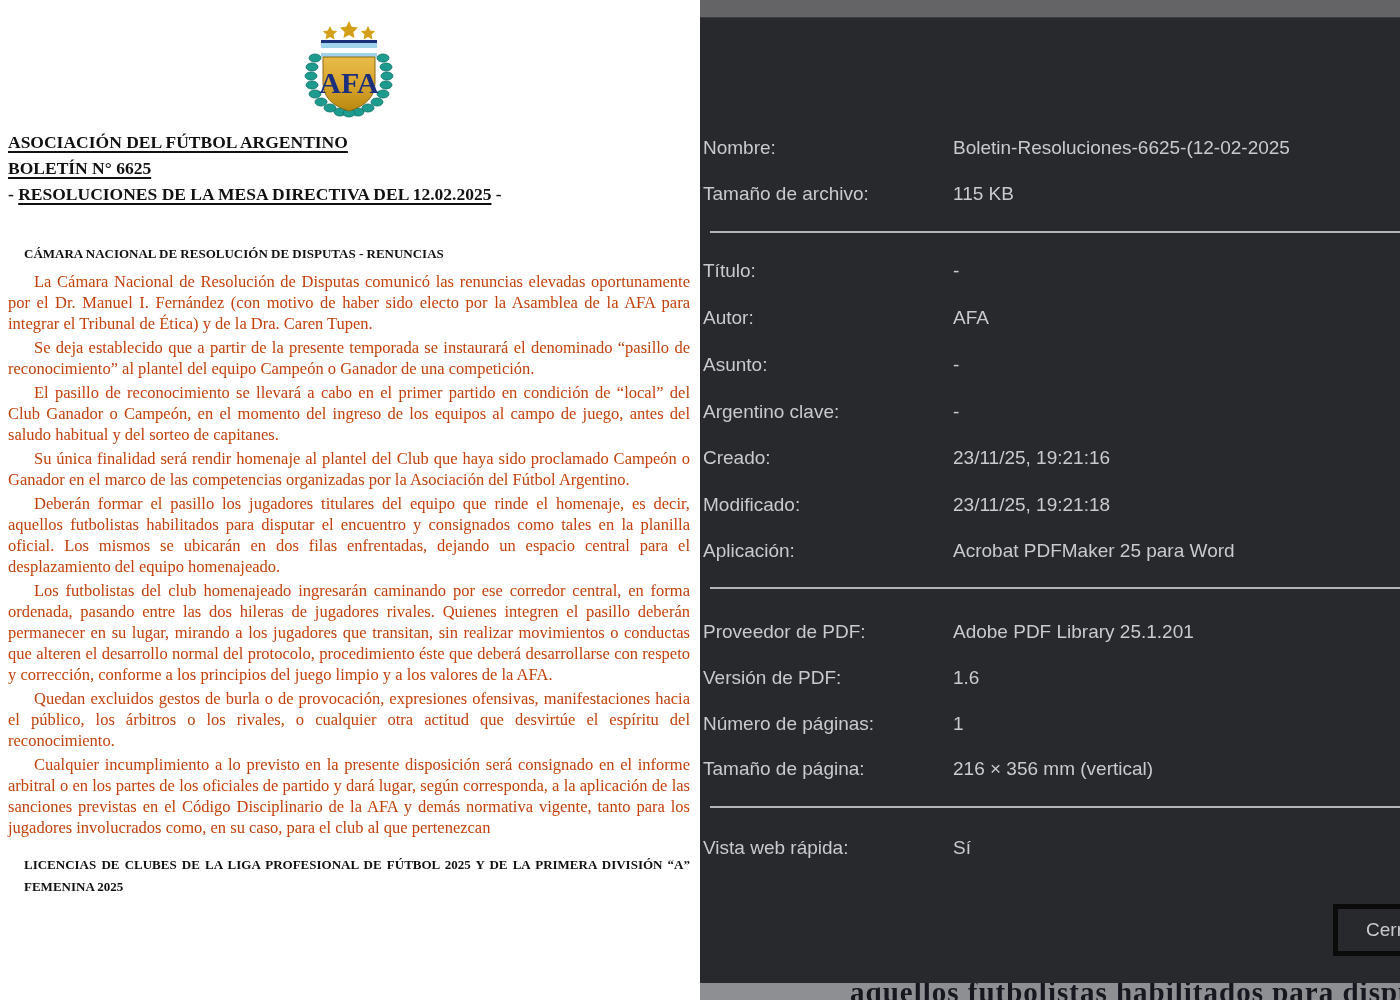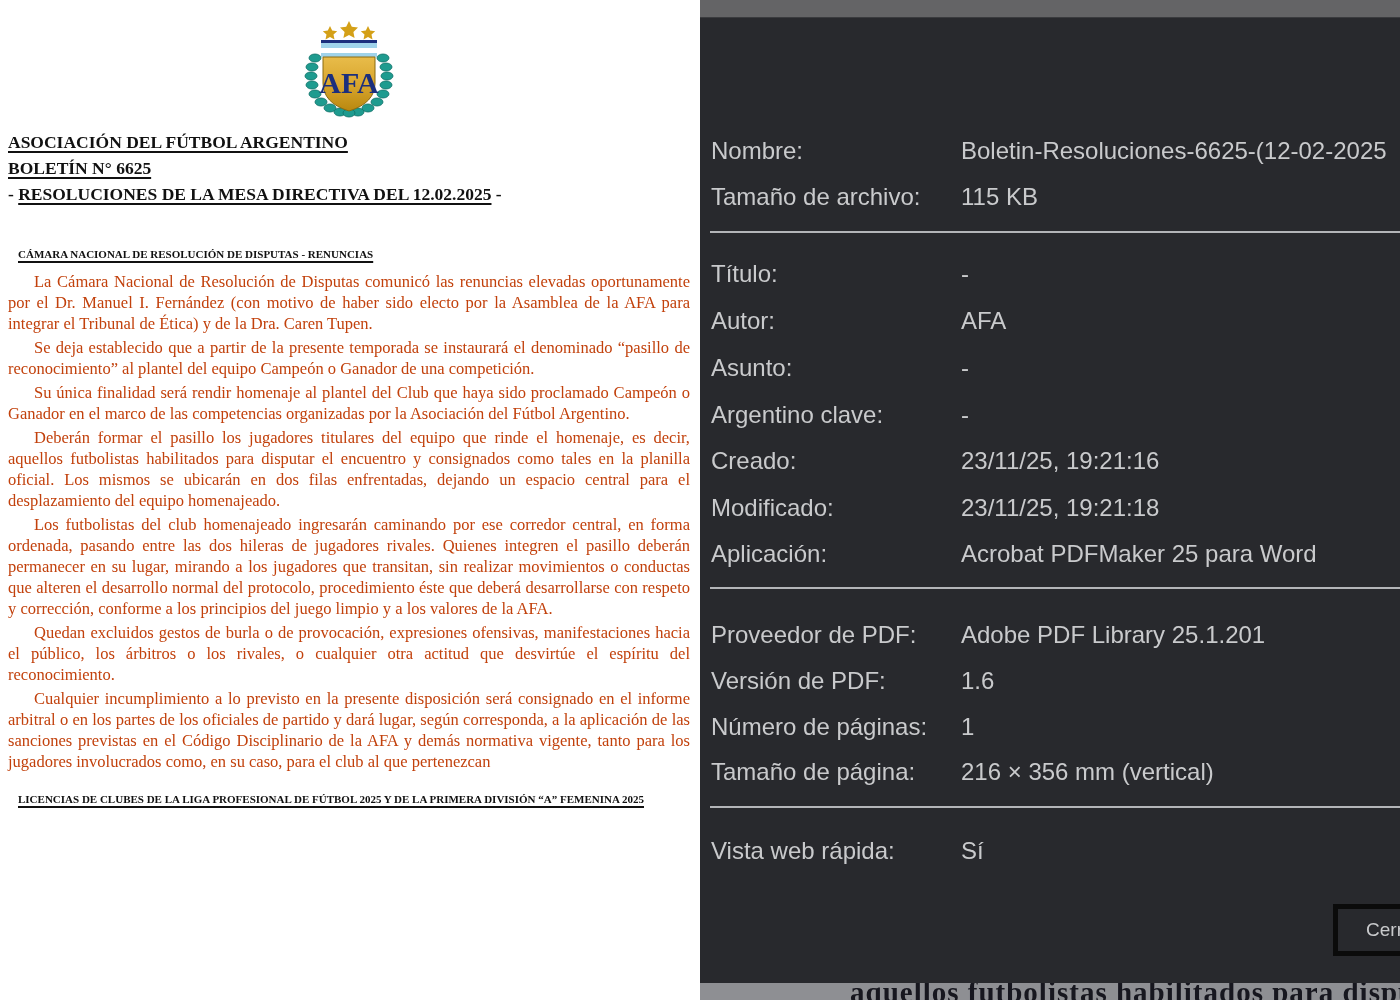--- a/index.html
+++ b/index.html
@@ -13,23 +13,23 @@
   #doc-pane {
     position:absolute; left:0; top:0; width:700px; height:1000px;
     background:#ffffff; color:#111111; overflow:hidden;
   }
   #doc-inner { padding:0 10px 0 8px; }
   #logo-wrap { text-align:center; margin-top:18px; height:100px; }
   .doc-center { text-align:left; font-weight:bold; font-size:17.5px; margin:5px 0 0 0; }
   .u { text-decoration:underline; text-decoration-thickness:1.5px; text-underline-offset:3px; }
   #doc-line1 { margin-top:14px; }
   .doc-h {
-    font-weight:bold; font-size:11px; text-decoration:underline;
+    font-weight:bold; font-size:13px; 
     text-decoration-thickness:1.5px; text-underline-offset:3px;
-    margin:38px 0 6px 10px; text-align:justify; line-height:22px;
+    margin:38px 0 6px 16px; text-align:justify; line-height:22px;
   }
   #sec1-h { margin-top:38px; }
   #sec2-h { margin-top:39px; }
   #sec3-h { margin-top:16px; }
   .doc-p {
     font-size:16.5px; line-height:21px; text-align:justify;
     text-indent:26px; margin:3px 0; color:#c2410c;
   }
 
   
@@ -39,21 +39,21 @@
     font-family:"Liberation Sans", sans-serif; color:#c9cacc;
   }
   #dialog-topbar {
     position:absolute; left:0; top:0; width:700px; height:17px;
     background:#646466; border-bottom:1px solid #3a3b3e;
   }
   #dialog-title {
     position:absolute; left:12px; top:60px; font-size:21.5px;
     letter-spacing:0.2px; color:#cfd0d2;
   }
-  .drow { position:absolute; left:11px; width:687px; height:22px; font-size:24px; white-space:nowrap; }
+  .drow { position:absolute; left:3px; width:687px; height:22px; font-size:19px; white-space:nowrap; }
   .drow .lbl { position:absolute; left:0; top:0; }
   .drow .val { position:absolute; left:250px; top:0;text-align:center; }
   .ddiv {
     position:absolute; left:10px; width:690px; height:2px; background:#b3b5b8;
   }
   #close-button-frame {
     position:absolute; left:633px; top:904px; width:120px; height:52px;
     border:5px solid #0b0b0b; box-sizing:border-box; background:#28292d;
     display:flex; align-items:center; justify-content:center;
   }
@@ -130,20 +130,21 @@
       </div>
 
       <div class="doc-center u" id="doc-line1">ASOCIACIÓN DEL FÚTBOL ARGENTINO</div>
       <div class="doc-center u">BOLETÍN N° 6625</div>
       <div class="doc-center"><span>- </span><span class="u">RESOLUCIONES DE LA MESA DIRECTIVA DEL 12.02.2025</span><span> -</span></div>
 
       <div class="doc-h" id="sec1-h">CÁMARA NACIONAL DE RESOLUCIÓN DE DISPUTAS - RENUNCIAS</div>
       <p class="doc-p">La Cámara Nacional de Resolución de Disputas comunicó las renuncias elevadas oportunamente por el Dr. Manuel I. Fernández (con motivo de haber sido electo por la Asamblea de la AFA para integrar el Tribunal de Ética) y de la Dra. Caren Tupen.</p>
 
       <p class="doc-p">Se deja establecido que a partir de la presente temporada se instaurará el denominado “pasillo de reconocimiento” al plantel del equipo Campeón o Ganador de una competición.</p>
+      <p class="doc-p">El pasillo de reconocimiento se llevará a cabo en el primer partido en condición de “local” del Club Ganador o Campeón, en el momento del ingreso de los equipos al campo de juego, antes del saludo habitual y del sorteo de capitanes.</p>
       <p class="doc-p">Su única finalidad será rendir homenaje al plantel del Club que haya sido proclamado Campeón o Ganador en el marco de las competencias organizadas por la Asociación del Fútbol Argentino.</p>
       <p class="doc-p">Deberán formar el pasillo los jugadores titulares del equipo que rinde el homenaje, es decir, aquellos futbolistas habilitados para disputar el encuentro y consignados como tales en la planilla oficial. Los mismos se ubicarán en dos filas enfrentadas, dejando un espacio central para el desplazamiento del equipo homenajeado.</p>
       <p class="doc-p">Los futbolistas del club homenajeado ingresarán caminando por ese corredor central, en forma ordenada, pasando entre las dos hileras de jugadores rivales. Quienes integren el pasillo deberán permanecer en su lugar, mirando a los jugadores que transitan, sin realizar movimientos o conductas que alteren el desarrollo normal del protocolo, procedimiento éste que deberá desarrollarse con respeto y corrección, conforme a los principios del juego limpio y a los valores de la AFA.</p>
       <p class="doc-p">Quedan excluidos gestos de burla o de provocación, expresiones ofensivas, manifestaciones hacia el público, los árbitros o los rivales, o cualquier otra actitud que desvirtúe el espíritu del reconocimiento.</p>
       <p class="doc-p">Cualquier incumplimiento a lo previsto en la presente disposición será consignado en el informe arbitral o en los partes de los oficiales de partido y dará lugar, según corresponda, a la aplicación de las sanciones previstas en el Código Disciplinario de la AFA y demás normativa vigente, tanto para los jugadores involucrados como, en su caso, para el club al que pertenezcan</p>
 
       <div class="doc-h" id="sec3-h">LICENCIAS DE CLUBES DE LA LIGA PROFESIONAL DE FÚTBOL 2025 Y DE LA PRIMERA DIVISIÓN “A” FEMENINA 2025</div>
     </div>
   </div>
 

